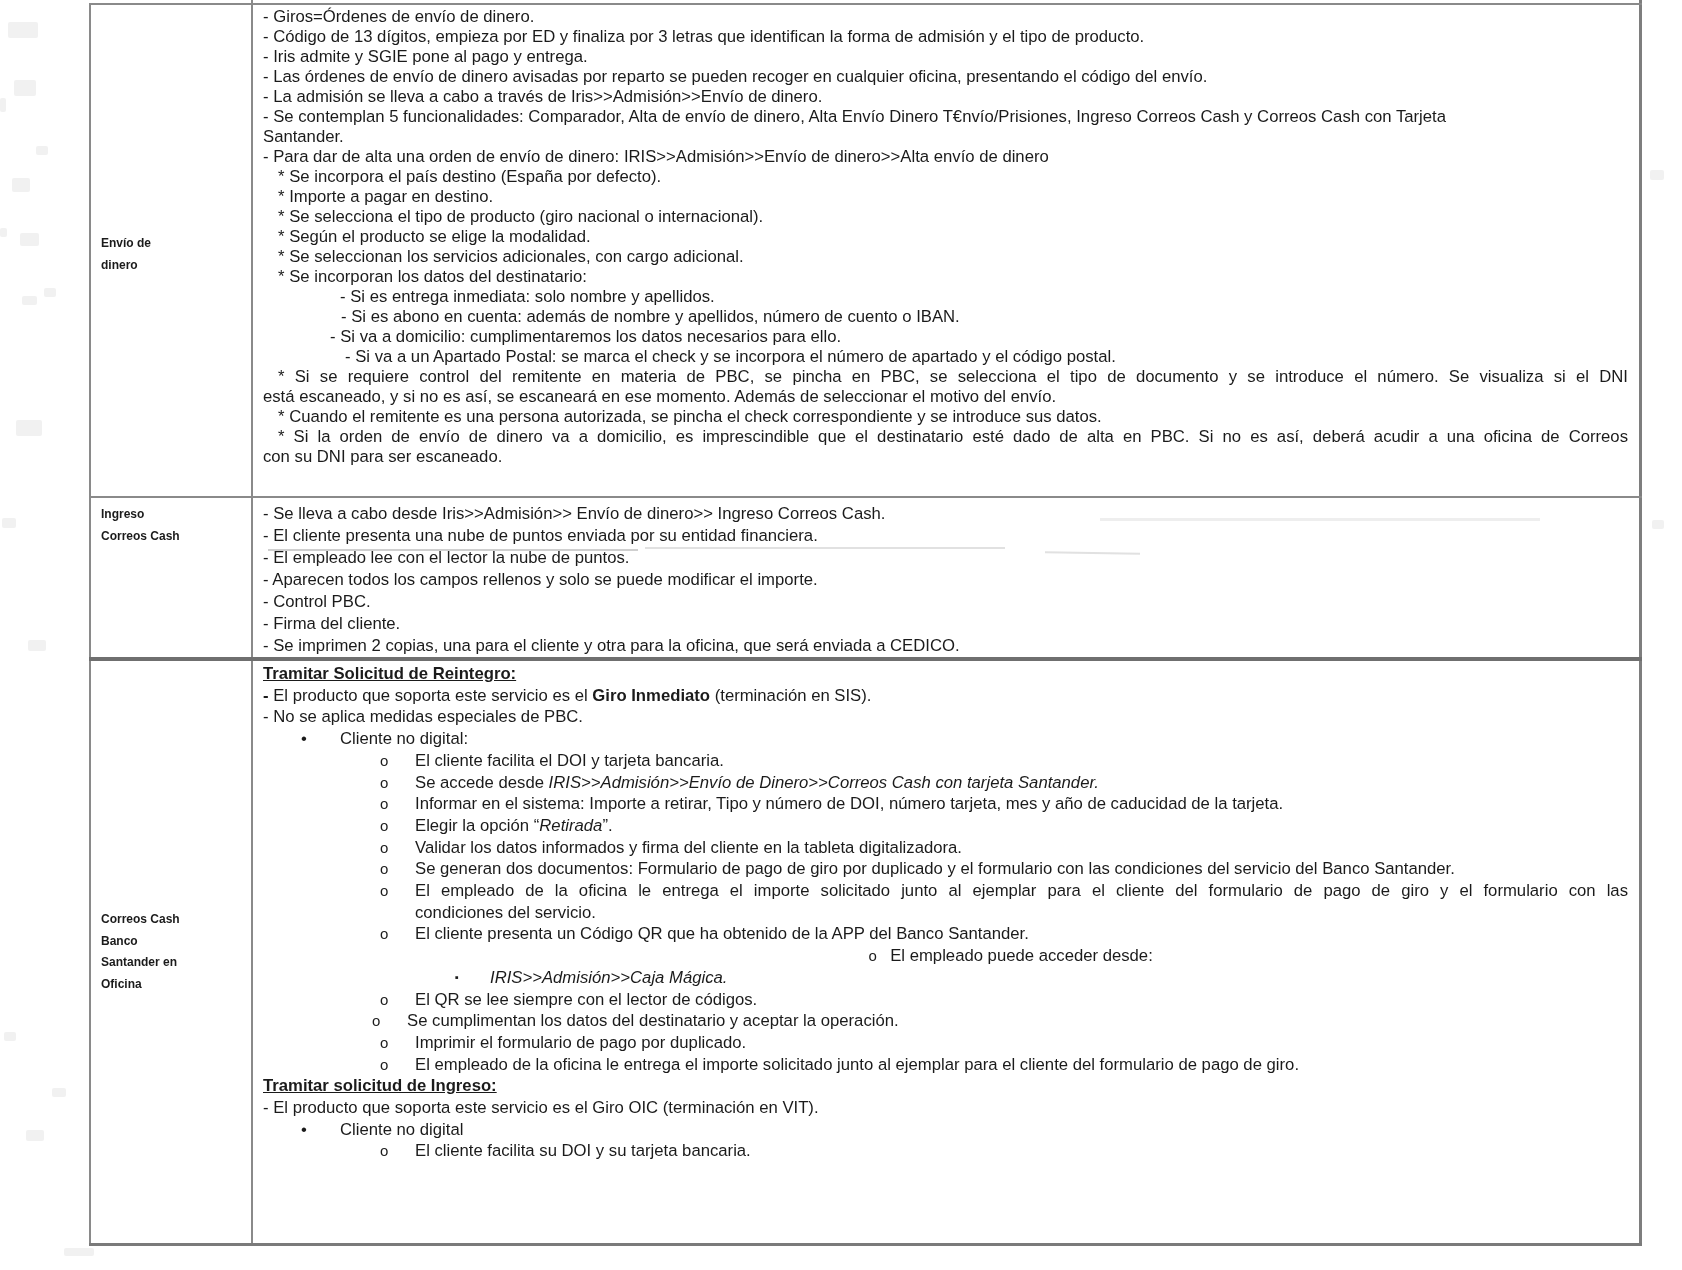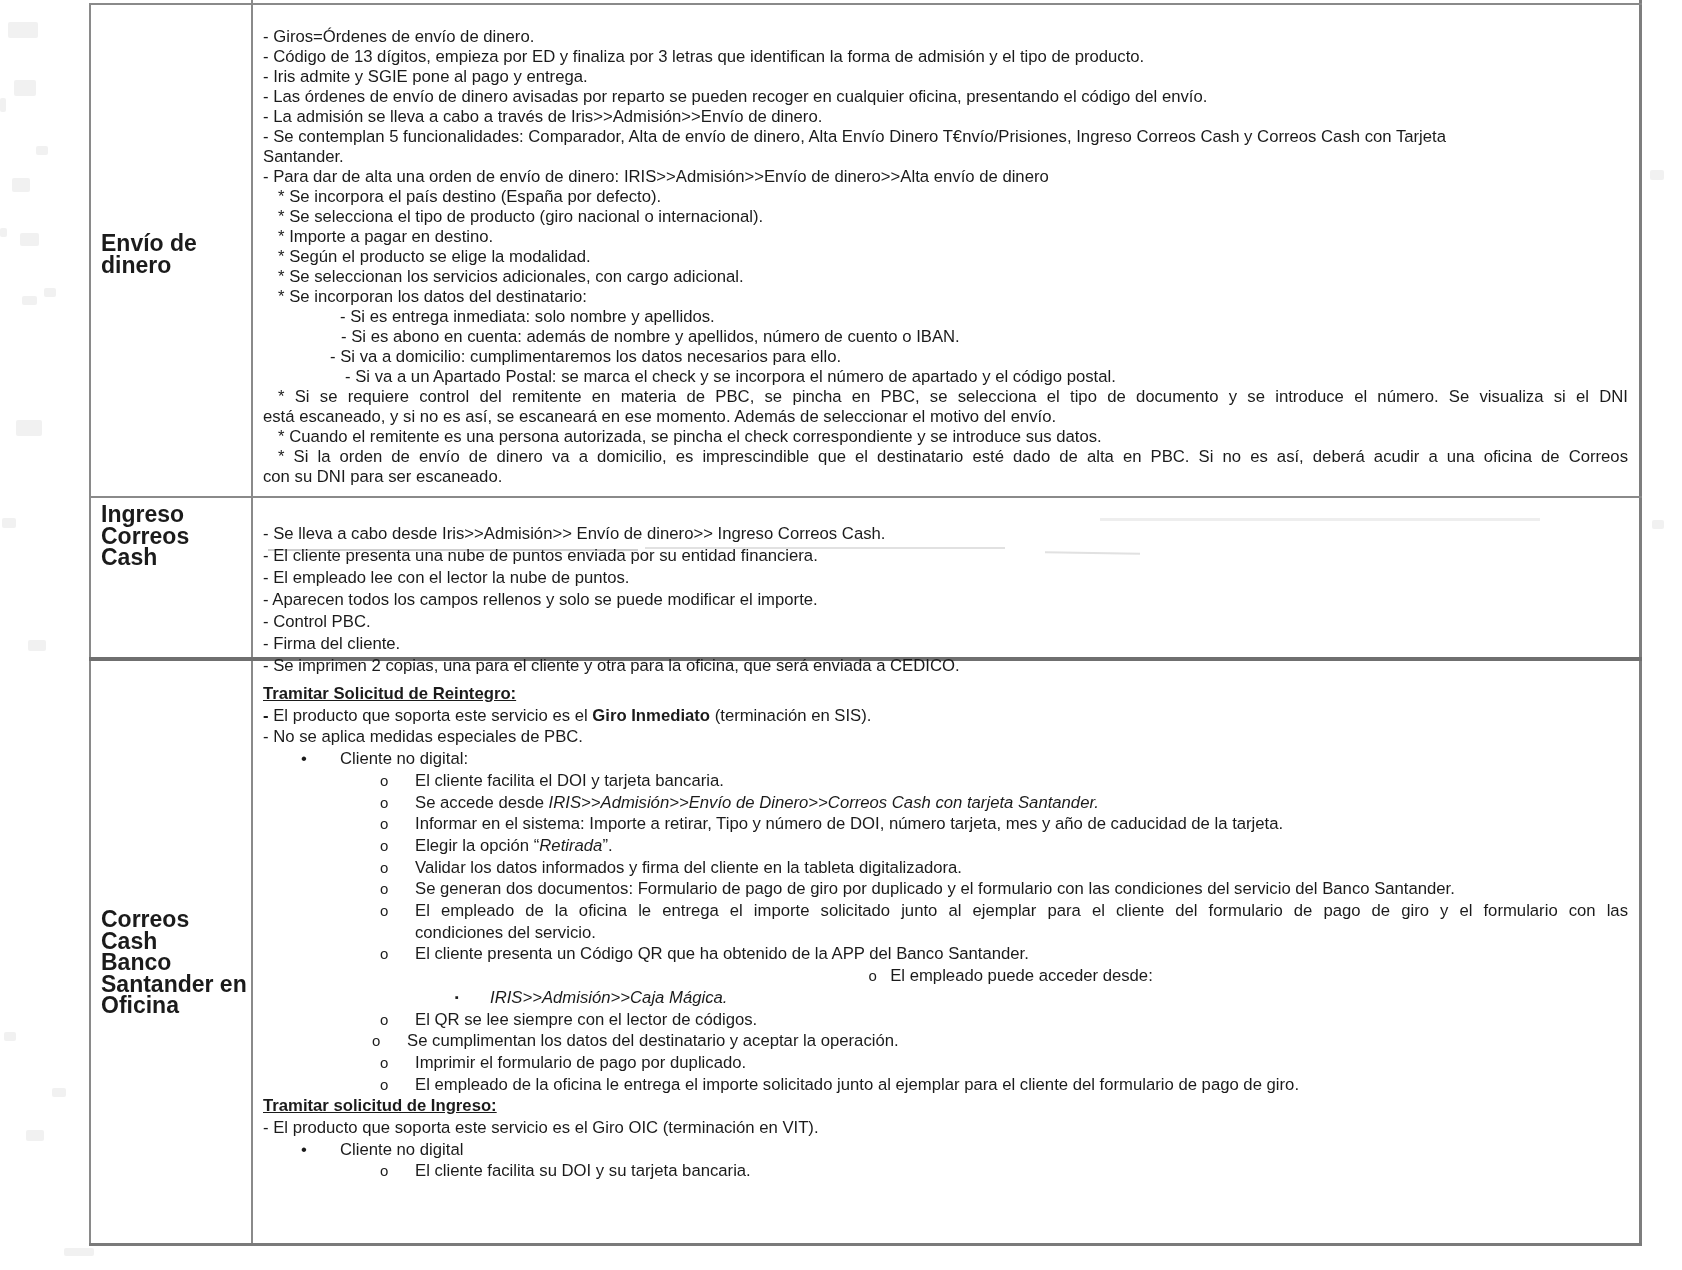--- a/index.html
+++ b/index.html
@@ -5,27 +5,26 @@
   html,body{margin:0;padding:0;}
   body{
     width:1682px;height:1270px;background:#ffffff;
     font-family:"Liberation Sans","DejaVu Sans",sans-serif;
     color:#1b1b1b;overflow:hidden;position:relative;
   }
   .page{position:absolute;inset:0;background:#ffffff;}
   .border{position:absolute;background:#8a8a8a;}
   .label-cell{
     position:absolute;left:101px;width:148px;
-    font-weight:bold;font-size:23px;line-height:21.5px;
+    font-weight:bold;font-size:12px;line-height:21.5px;
   }
   .content-cell{
     position:absolute;left:252px;width:1388px;
     padding-right:12px;box-sizing:border-box;
     font-size:16.7px;
-    margin-top:20px;
   }
   .ln{white-space:pre;}
   .ln.just{white-space:normal;text-align:justify;text-align-last:justify;}
   .b{font-weight:bold;}
   .i{font-style:italic;}
   .u{text-decoration:underline;}
   .mk{display:inline-block;}
   .mk.sq{font-size:11px;vertical-align:2px;}
   .mk.ci{font-size:15px;}
   .noise{position:absolute;background:#f1f1f1;border-radius:2px;}
@@ -67,22 +66,22 @@
   <div class="content-cell" id="content-0" style="top:7px;line-height:20px;">
       <div class="ln" style="padding-left: 11px;"><span>- Giros=Órdenes de envío de dinero.</span></div>
       <div class="ln" style="padding-left: 11px;"><span>- Código de 13 dígitos, empieza por ED y finaliza por 3 letras que identifican la forma de admisión y el tipo de producto.</span></div>
       <div class="ln" style="padding-left: 11px;"><span>- Iris admite y SGIE pone al pago y entrega.</span></div>
       <div class="ln" style="padding-left: 11px;"><span>- Las órdenes de envío de dinero avisadas por reparto se pueden recoger en cualquier oficina, presentando el código del envío.</span></div>
       <div class="ln" style="padding-left: 11px;"><span>- La admisión se lleva a cabo a través de Iris&gt;&gt;Admisión&gt;&gt;Envío de dinero.</span></div>
       <div class="ln" style="padding-left: 11px;"><span>- Se contemplan 5 funcionalidades: Comparador, Alta de envío de dinero, Alta Envío Dinero T€nvío/Prisiones, Ingreso Correos Cash y Correos Cash con Tarjeta</span></div>
       <div class="ln" style="padding-left: 11px;"><span>Santander.</span></div>
       <div class="ln" style="padding-left: 11px;"><span>- Para dar de alta una orden de envío de dinero: IRIS&gt;&gt;Admisión&gt;&gt;Envío de dinero&gt;&gt;Alta envío de dinero</span></div>
       <div class="ln" style="padding-left: 26px;"><span>* Se incorpora el país destino (España por defecto).</span></div>
+      <div class="ln" style="padding-left: 26px;"><span>* Importe a pagar en destino.</span></div>
       <div class="ln" style="padding-left: 26px;"><span>* Se selecciona el tipo de producto (giro nacional o internacional).</span></div>
-      <div class="ln" style="padding-left: 26px;"><span>* Importe a pagar en destino.</span></div>
       <div class="ln" style="padding-left: 26px;"><span>* Según el producto se elige la modalidad.</span></div>
       <div class="ln" style="padding-left: 26px;"><span>* Se seleccionan los servicios adicionales, con cargo adicional.</span></div>
       <div class="ln" style="padding-left: 26px;"><span>* Se incorporan los datos del destinatario:</span></div>
       <div class="ln" style="padding-left: 88px;"><span>- Si es entrega inmediata: solo nombre y apellidos.</span></div>
       <div class="ln" style="padding-left: 89px;"><span>- Si es abono en cuenta: además de nombre y apellidos, número de cuento o IBAN.</span></div>
       <div class="ln" style="padding-left: 78px;"><span>- Si va a domicilio: cumplimentaremos los datos necesarios para ello.</span></div>
       <div class="ln" style="padding-left: 93px;"><span>- Si va a un Apartado Postal: se marca el check y se incorpora el número de apartado y el código postal.</span></div>
       <div class="ln just" style="padding-left: 26px;"><span>* Si se requiere control del remitente en materia de PBC, se pincha en PBC, se selecciona el tipo de documento y se introduce el número. Se visualiza si el DNI</span></div>
       <div class="ln" style="padding-left: 11px;"><span>está escaneado, y si no es así, se escaneará en ese momento. Además de seleccionar el motivo del envío.</span></div>
       <div class="ln" style="padding-left: 26px;"><span>* Cuando el remitente es una persona autorizada, se pincha el check correspondiente y se introduce sus datos.</span></div>

